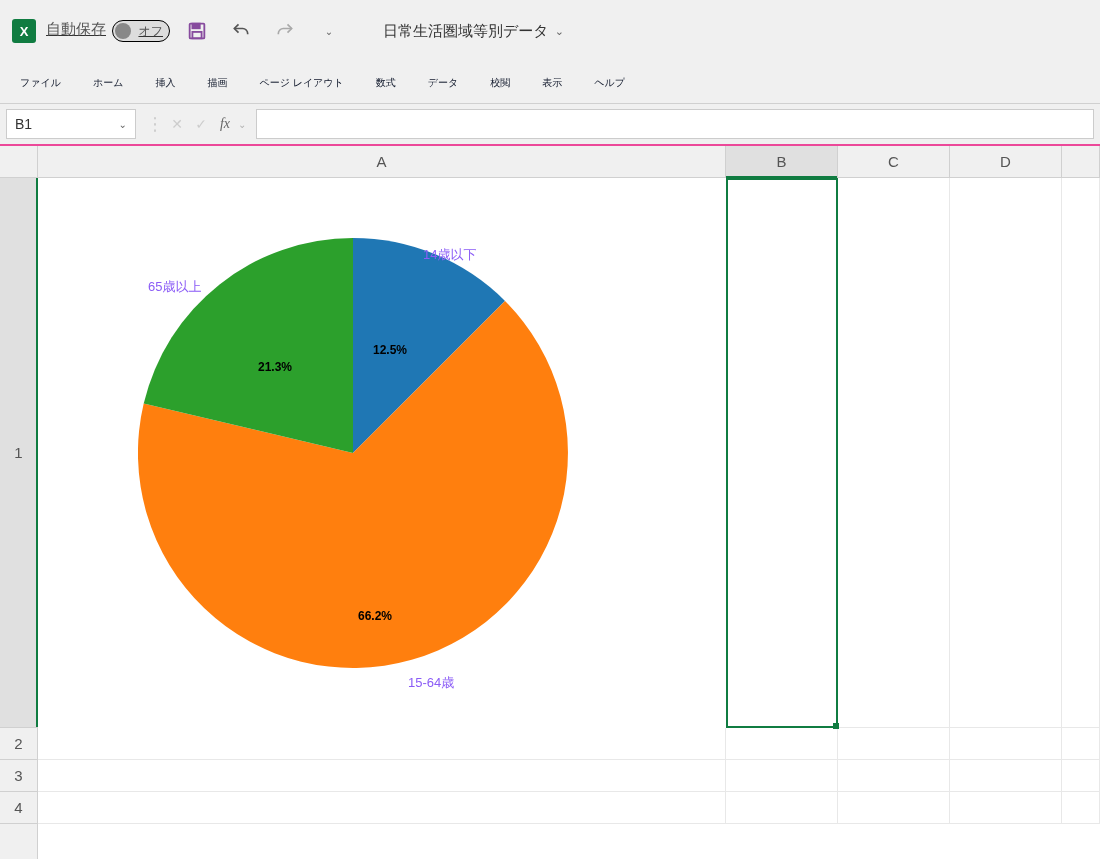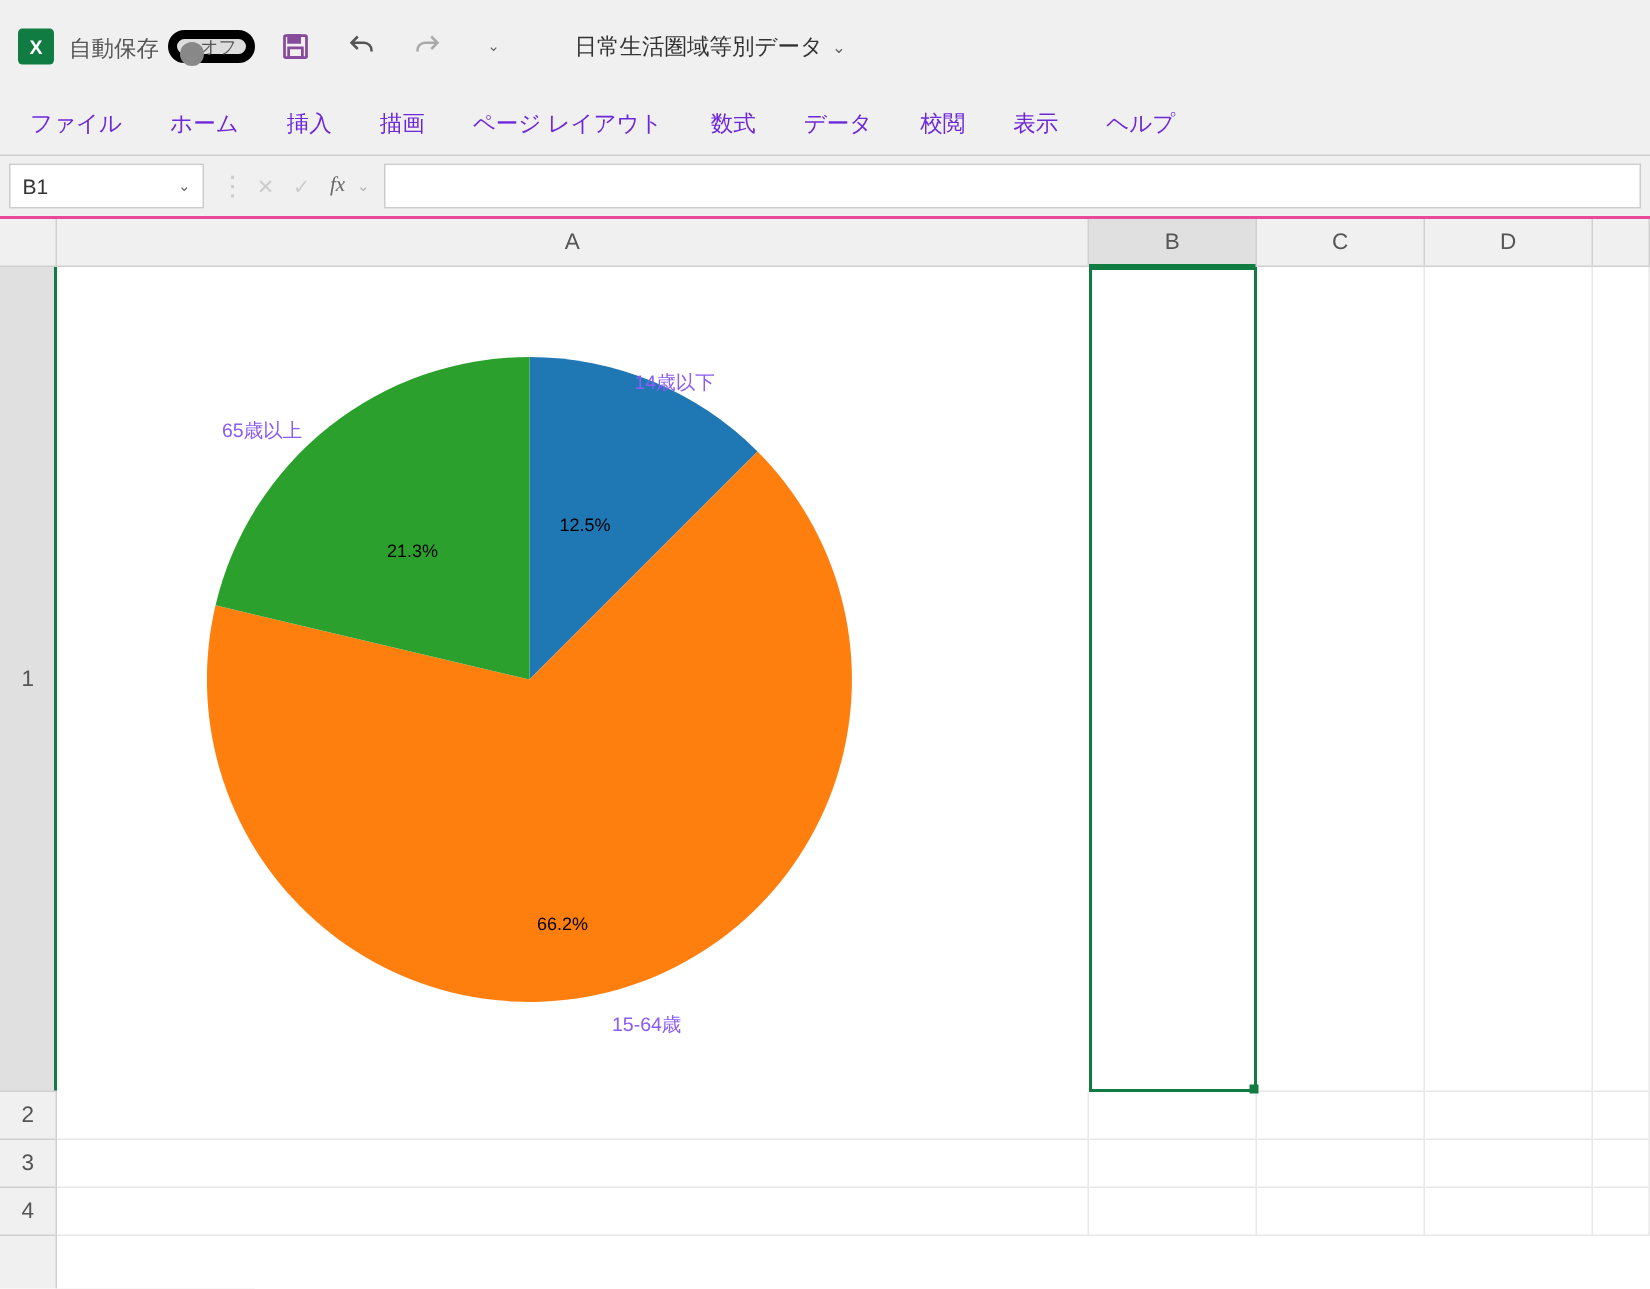--- a/index.html
+++ b/index.html
@@ -29,32 +29,33 @@
       color: white;
       display: flex;
       align-items: center;
       justify-content: center;
       font-weight: bold;
       font-size: 13px;
       border-radius: 3px;
     }
     .autosave-wrap {
       display: flex;
-      align-items: flex-end;
+      align-items: flex-start;
       gap: 6px;
+      text-decoration: underline;
     }
     .autosave-label {
       font-size: 15px;
       color: #555;
     }
     .toggle {
       width: 58px;
       height: 22px;
       border-radius: 11px;
-      border: 6px solid #000000;
+      border: 1px solid #000000;
       background: #ddd;
       position: relative;
       display: flex;
       align-items: center;
       justify-content: flex-end;
       padding: 0 6px;
       font-size: 12px;
       color: #555;
     }
     .toggle::before {
@@ -112,22 +113,22 @@
       height: 42px;
       background: #f0f0f0;
       display: flex;
       align-items: center;
       padding: 0 4px;
       gap: 0;
       border-bottom: 1px solid #d0d0d0;
     }
     .ribbon-tab {
       padding: 10px 16px;
-      font-size: 15px;
-      color: #6d28d9;
+      font-size: 10px;
+      color: #0f172a;
       cursor: pointer;
     }
 
     
     .formula-bar {
       height: 42px;
       background: #f0f0f0;
       display: flex;
       align-items: center;
       padding: 4px 6px;
@@ -264,21 +265,21 @@
     }
     .pie-label {
       position: absolute;
       font-size: 13px;
       color: #8b5cf6;
     }
     .data-label {
       position: absolute;
       font-size: 12px;
       color: #000;
-      font-weight: 400;
+      font-weight: 700;
     }
   </style>
 </head>
 <body>
 
 <div class="title-bar">
   <div class="excel-icon">X</div>
 
   <div class="autosave-wrap">
     <span class="autosave-label">自動保存</span>

